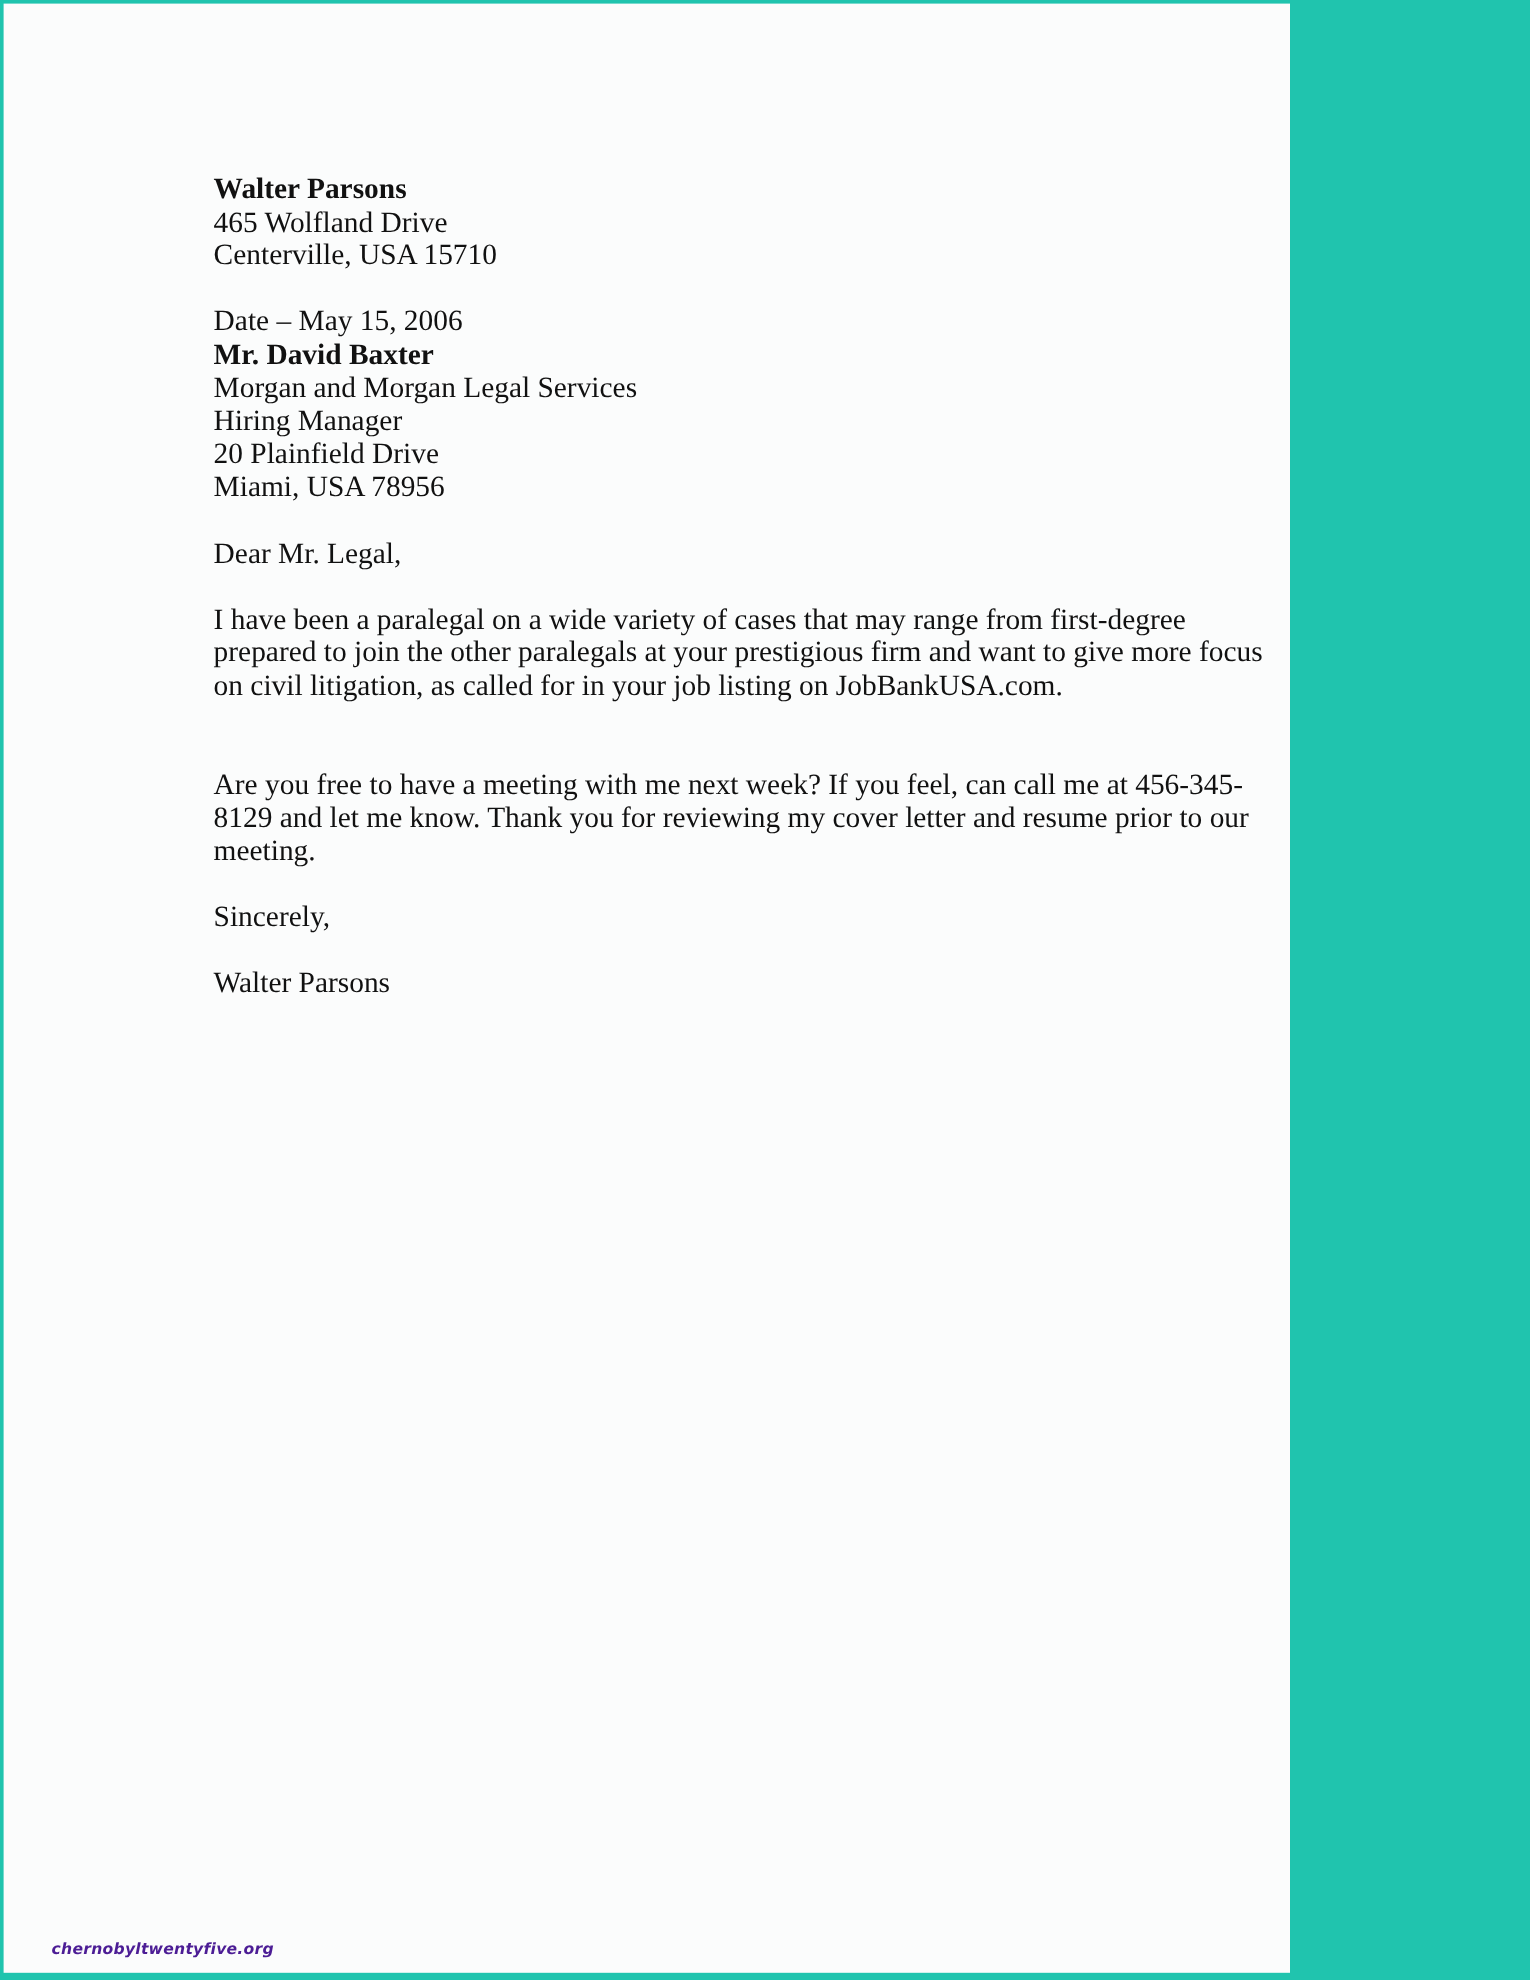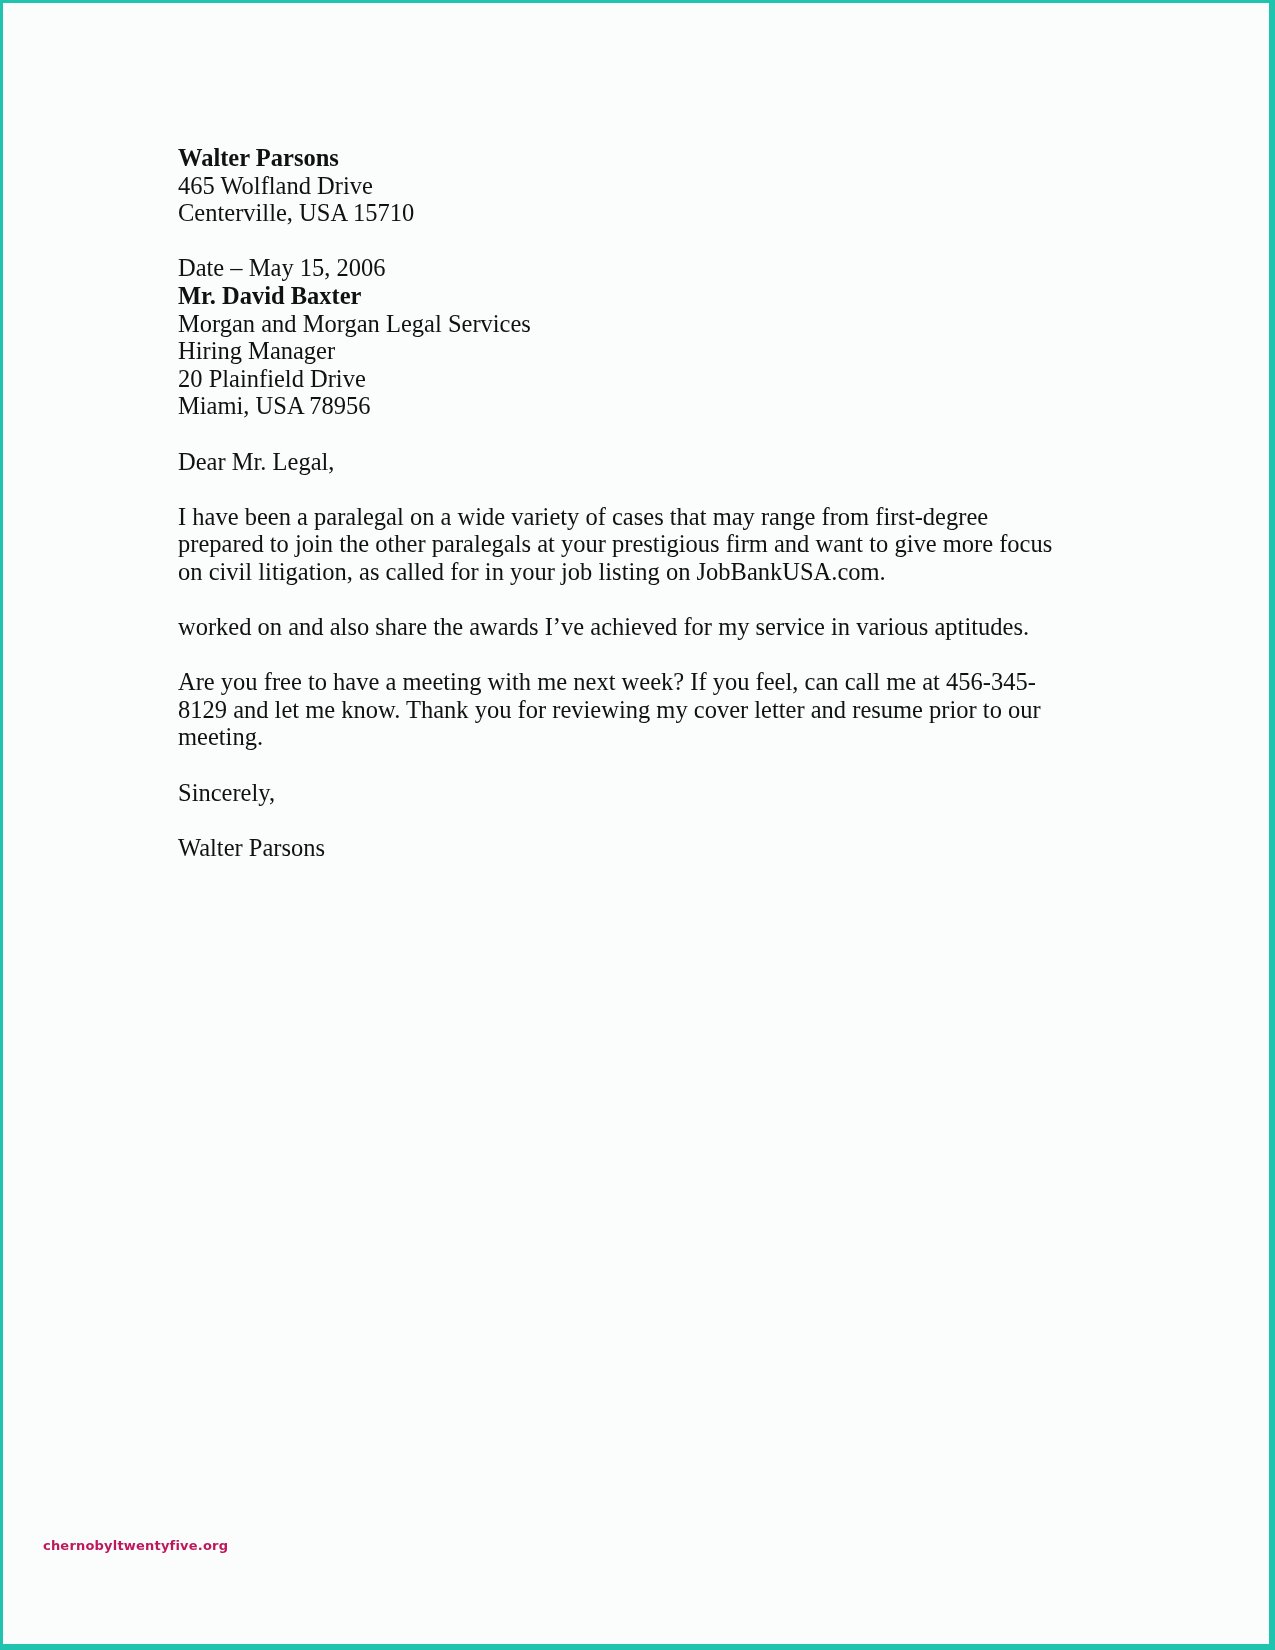--- a/index.html
+++ b/index.html
@@ -10,21 +10,21 @@
       width: 1275px;
       height: 1650px;
       background: #20c4ae;
       position: relative;
       overflow: hidden;
     }
     .page {
       position: absolute;
       left: 3px;
       top: 3px;
-      width: 1266px;
+      width: 1072px;
       height: 1641px;
       background: #fbfcfc;
     }
     .letter {
       position: absolute;
       left: 175px;
       top: 141px;
       width: 900px;
       font-family: "Liberation Serif", "DejaVu Serif", serif;
       font-size: 24.5px;
@@ -38,26 +38,27 @@
     .bold {
       font-weight: bold;
     }
     .gap {
       display: block;
       height: 27.6px;
     }
     .watermark {
       position: absolute;
       left: 40px;
-      top: 1535px;
+      top: 1614px;
       font-family: "DejaVu Sans", sans-serif;
       font-size: 13px;
       font-weight: bold;
-      color: #be185d;
+      color: #4c1d95;
       letter-spacing: 0.2px;
+      font-style: italic;
     }
   </style>
 </head>
 <body>
 
 <div class="page">
   <div class="letter">
 
     <div>
       <span class="line bold">Walter Parsons</span>
@@ -85,21 +86,20 @@
 
     <div>
       <span class="line">I have been a paralegal on a wide variety of cases that may range from first-degree</span>
       <span class="line">prepared to join the other paralegals at your prestigious firm and want to give more focus</span>
       <span class="line">on civil litigation, as called for in your job listing on JobBankUSA.com.</span>
     </div>
 
     <span class="gap"></span>
 
     <div>
-      <span class="line">worked on and also share the awards I’ve achieved for my service in various aptitudes.</span>
     </div>
 
     <span class="gap"></span>
 
     <div>
       <span class="line">Are you free to have a meeting with me next week? If you feel, can call me at 456-345-</span>
       <span class="line">8129 and let me know. Thank you for reviewing my cover letter and resume prior to our</span>
       <span class="line">meeting.</span>
     </div>
 

